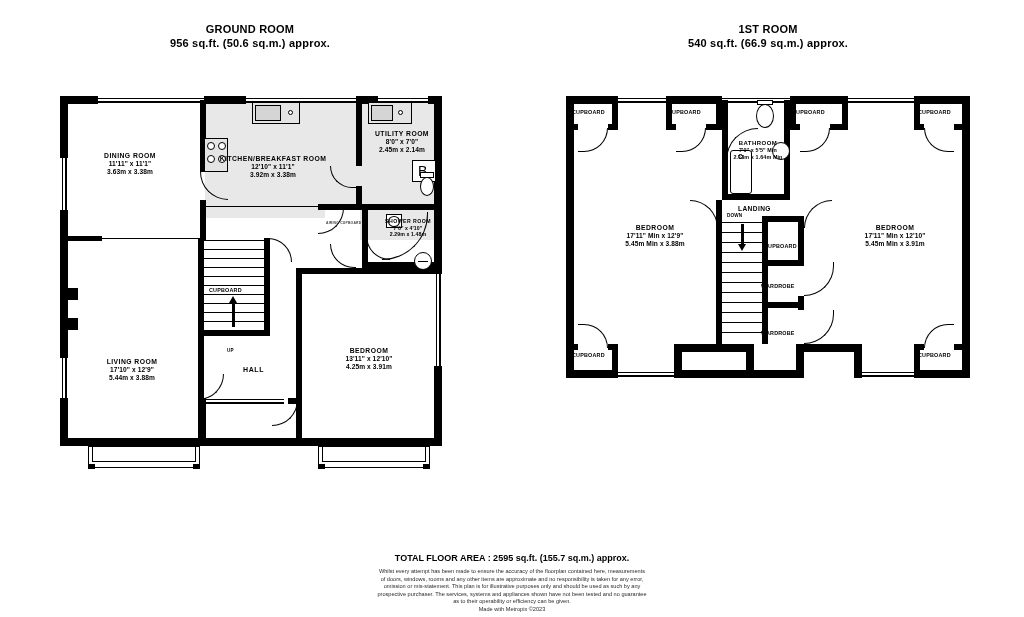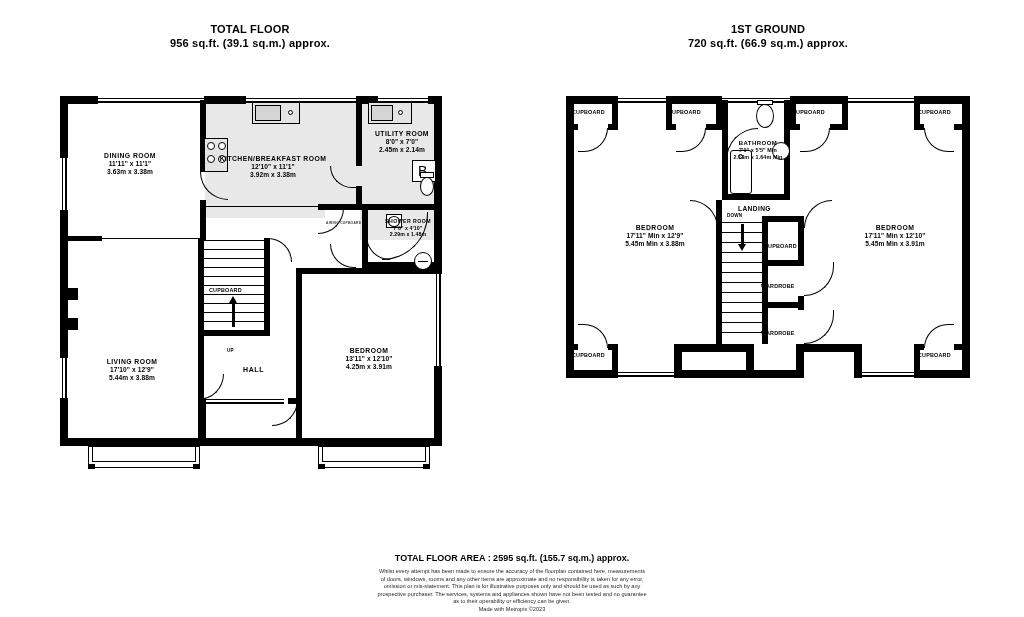--- a/index.html
+++ b/index.html
@@ -56,26 +56,26 @@
   .total{position:absolute;width:100%;text-align:center;font-size:9px;font-weight:bold;}
   .disc{position:absolute;width:100%;text-align:center;font-size:5.6px;line-height:7.6px;color:#2b2b2b;}
   .disc p{margin:0;}
 </style>
 </head>
 <body>
 
 <div class="plan-root">
 
   <div class="floor-title" style="left:150px;top:22px;width:200px;">
-    <span class="l1">TOTAL FLOOR</span>
-    <span class="l2">956 sq.ft. (39.1 sq.m.) approx.</span>
+    <span class="l1">GROUND ROOM</span>
+    <span class="l2">956 sq.ft. (50.6 sq.m.) approx.</span>
   </div>
   <div class="floor-title" style="left:668px;top:22px;width:200px;">
-    <span class="l1">1ST GROUND</span>
-    <span class="l2">720 sq.ft. (66.9 sq.m.) approx.</span>
+    <span class="l1">1ST ROOM</span>
+    <span class="l2">540 sq.ft. (66.9 sq.m.) approx.</span>
   </div>
 
   <div style="position:absolute;left:0;top:0;width:520px;height:520px;">
 
     <div class="grey" style="left:205px;top:100px;width:235px;height:108px;"></div>
     <div class="grey" style="left:360px;top:100px;width:80px;height:140px;"></div>
     <div class="grey" style="left:205px;top:196px;width:120px;height:22px;"></div>
 
     <div class="w" style="left:60px;top:96px;width:38px;height:8px;"></div>
     <div class="win" style="left:98px;top:98px;width:108px;height:5px;"></div>

